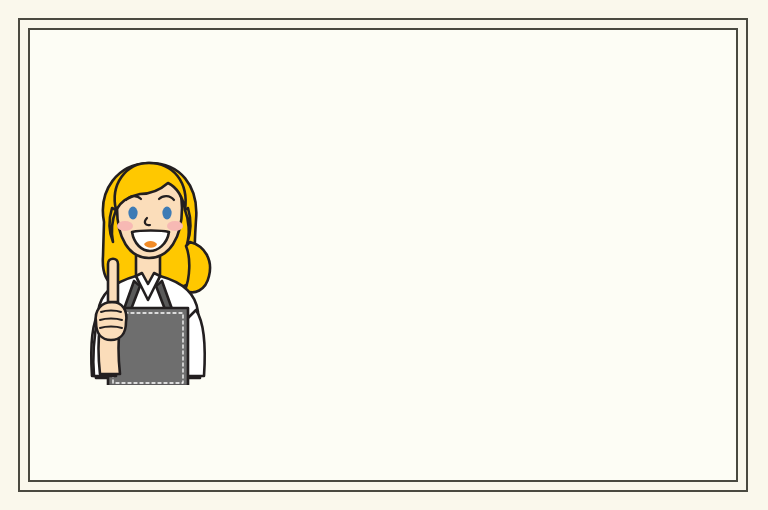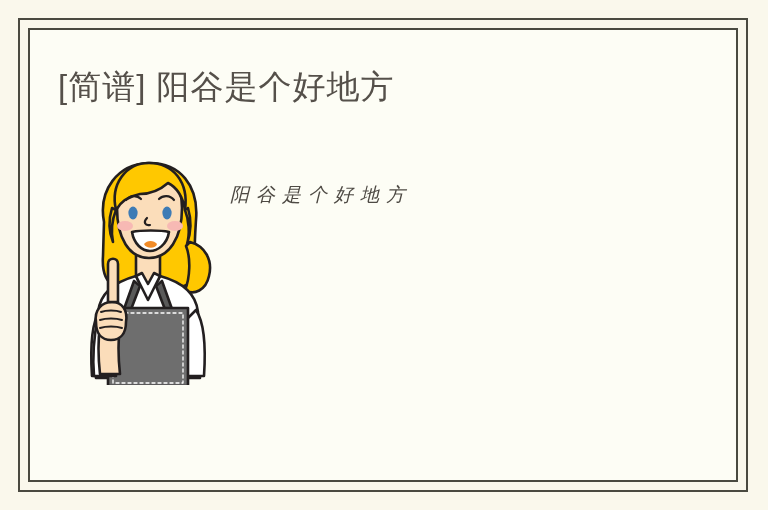--- a/index.html
+++ b/index.html
@@ -71,21 +71,20 @@
     height: 235px;
   }
   #illustration svg { display: block; }
 </style>
 </head>
 <body>
 
 <div id="page-frame">
   <div id="page-frame-inner">
 
-    <div id="doc-title">[简谱] 阳谷是个好地方</div>
 
     <div id="illustration">
       <svg width="160" height="235" viewBox="0 0 160 235" xmlns="http://www.w3.org/2000/svg">
         <g stroke="#231F20" stroke-width="2.6" stroke-linejoin="round" stroke-linecap="round">
 
           <path d="M36 72 C30 40 50 14 80 13 C112 12 131 36 128 70
                    C127 86 126 100 127 112 C128 124 124 133 116 136
                    L46 136 C37 131 34 120 35 106 Z" fill="#FFC800"></path>
 
           <path d="M122 92 C137 96 145 110 141 126 C138 140 126 146 117 140
@@ -144,16 +143,15 @@
           <path d="M33 162 C38 160 48 160 53 162" fill="none" stroke-width="2"></path>
           <path d="M32 170 C38 168 48 168 54 170" fill="none" stroke-width="2"></path>
           <path d="M32 178 C38 176 48 176 54 178" fill="none" stroke-width="2"></path>
 
           <path d="M40 152 L40 114 C40 107 50 107 50 114 L50 152 Z" fill="#FBDDBA"></path>
 
         </g>
       </svg>
     </div>
 
-    <div id="song-line">阳谷是个好地方</div>
 
   </div>
 </div>
 
 </body></html>

